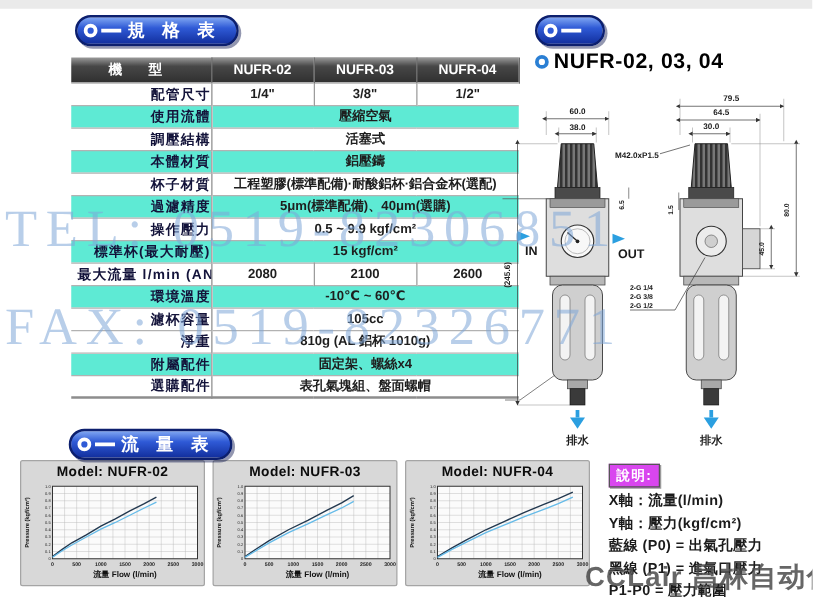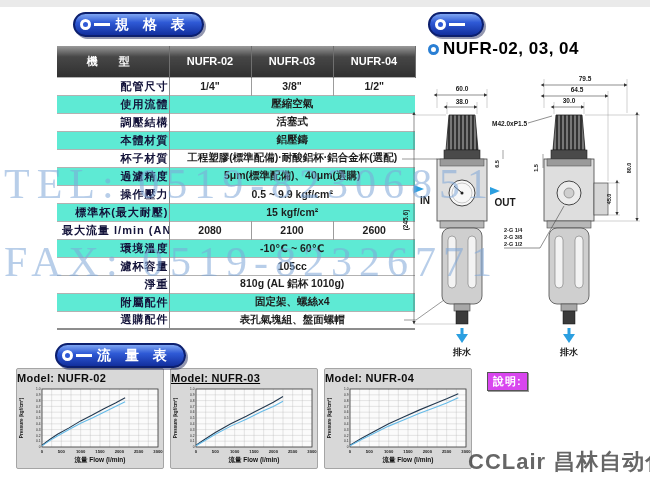--- a/index.html
+++ b/index.html
@@ -7,29 +7,29 @@
   body{position:relative;background:#fff;font-family:"Liberation Sans","DejaVu Sans",sans-serif;overflow:hidden}
   .top-strip{position:absolute;top:0;left:0;width:650px;height:7px;background:#eaeaea}
 
   
   .badge{position:absolute;height:25px;border-radius:13px;display:inline-flex;align-items:center;
     padding:0 12px 0 5px;background:linear-gradient(180deg,#7fa6f2 0%,#2f5ad6 40%,#122f9e 100%);
     border:2px solid #0c1f6e;box-shadow:2px 2px 0 rgba(15,25,80,.45);color:#fff;font-weight:bold;
     font-size:14px;letter-spacing:5px;white-space:nowrap;z-index:2}
   .badge .ring{width:11px;height:11px;border:3px solid #fff;border-radius:50%;background:#2f5ad6;flex:0 0 auto}
   .badge .dash{width:16px;height:3px;background:#fff;margin:0 5px 0 3px;flex:0 0 auto}
-  #badge-spec{left:73px;top:12px}
+  #badge-spec{left:60px;top:12px}
   #badge-dim{left:428px;top:12px}
   #badge-flow{left:55px;top:343px}
 
   
   #spec-table{position:absolute;left:57px;top:46px;width:358px;border-collapse:collapse;
     table-layout:fixed;z-index:1;border-bottom:2px solid #8d8d8d}
   #spec-table th{background:linear-gradient(180deg,#9a9a9a 0%,#474747 35%,#303030 100%);
-    color:#fff;font-size:11px;font-weight:bold;height:31px;border-right:1px solid #6f6f6f}
+    color:#fff;font-size:11px;font-weight:bold;height:20px;border-right:1px solid #6f6f6f}
   #spec-table th.lblh{letter-spacing:9px}
   #spec-table td{height:18px;font-size:10.5px;font-weight:bold;color:#1e1e1e;text-align:center;
     border-top:1px solid #b2b2b2;white-space:nowrap;overflow:hidden}
   #spec-table tr.alt{background:#5eead4}
   #spec-table td.lbl{text-align:right;padding-left:5px;color:#13133a;font-size:11px;
     letter-spacing:1px;border-right:1px solid #8d8d8d}
   #spec-table td.cell{border-right:1px solid #9c9c9c}
   #spec-table td.cell:last-child{border-right:none}
 
   
@@ -37,21 +37,21 @@
   #dim-title .ring2{width:11px;height:11px;border:3px solid #2a7fd4;border-radius:50%;background:#fff;margin-right:4px}
   #dim-title .txt{font-size:17px;font-weight:bold;color:#000000;letter-spacing:.5px}
   #dim-svg{position:absolute;left:400px;top:58px;width:250px;height:300px;z-index:1}
   #dim-svg text{font-family:"Liberation Sans","DejaVu Sans",sans-serif;fill:#1a1a1a}
   .dimtxt{font-size:6.5px;font-weight:bold}
   .bluetxt{fill:#1a8fd8;font-weight:bold}
 
   
   .chart-panel{position:absolute;top:368px;width:148px;height:101px;background:#d8d8d8;
     border:1px solid #a5a5a5;border-radius:2px;z-index:1}
-  .chart-title{font-size:11px;font-weight:bold;color:#0c0c0c;padding-top:3px;letter-spacing:.3px}
+  .chart-title{font-size:11px;font-weight:bold;color:#0c0c0c;text-align:center;padding-top:3px;letter-spacing:.3px}
   .chart-panel svg{display:block;width:148px;height:82px}
   .chart-panel svg text{font-family:"Liberation Sans","DejaVu Sans",sans-serif}
 
   
   #desc-box{position:absolute;left:487px;top:371px;width:162px;z-index:1}
   #desc-box .desc-title{display:inline-block;background:#d946ef;color:#fff;font-size:11px;
     font-weight:bold;padding:1px 5px;border:1px solid #555;box-shadow:1px 1px 0 #9a9a9a;letter-spacing:1px}
   #desc-box .desc-line{font-size:11.5px;font-weight:bold;color:#1b1b1b;margin-top:3px;
     letter-spacing:.3px;white-space:nowrap}
 
@@ -332,21 +332,21 @@
         <text x="23.5" y="29.400000000000002" font-size="3.2" text-anchor="end" fill="#222">0.6</text>
         <text x="23.5" y="23.600000000000005" font-size="3.2" text-anchor="end" fill="#222">0.7</text>
         <text x="23.5" y="17.799999999999994" font-size="3.2" text-anchor="end" fill="#222">0.8</text>
         <text x="23.5" y="11.999999999999996" font-size="3.2" text-anchor="end" fill="#222">0.9</text>
         <text x="23.5" y="6.2" font-size="3.2" text-anchor="end" fill="#222">1.0</text>
         <text x="23.5" y="64.2" font-size="3.2" text-anchor="end" fill="#222">0</text>
         <text x="6" y="34" font-size="4.6" text-anchor="middle" fill="#111" font-weight="bold" transform="rotate(-90 6 34)">Pressure (kgf/cm²)</text>
         <text x="83" y="77.5" font-size="6.5" text-anchor="middle" fill="#111" font-weight="bold">流量 Flow (l/min)</text>
       </svg>
     </div>
-    <div class="chart-panel" style="left: 170px; text-decoration: underline;">
+    <div class="chart-panel" style="left: 170px;">
       <div class="chart-title">Model: NUFR-03</div>
       <svg viewBox="0 0 148 82">
         <rect x="25" y="5" width="116" height="58" fill="#fbfbfb"></rect>
         <line x1="34.666666666666664" y1="5" x2="34.666666666666664" y2="63" stroke="#b7b7b7" stroke-width="0.35"></line>
         <line x1="44.33333333333333" y1="5" x2="44.33333333333333" y2="63" stroke="#b7b7b7" stroke-width="0.35"></line>
         <line x1="54" y1="5" x2="54" y2="63" stroke="#b7b7b7" stroke-width="0.35"></line>
         <line x1="63.666666666666664" y1="5" x2="63.666666666666664" y2="63" stroke="#b7b7b7" stroke-width="0.35"></line>
         <line x1="73.33333333333334" y1="5" x2="73.33333333333334" y2="63" stroke="#b7b7b7" stroke-width="0.35"></line>
         <line x1="83" y1="5" x2="83" y2="63" stroke="#b7b7b7" stroke-width="0.35"></line>
         <line x1="92.66666666666667" y1="5" x2="92.66666666666667" y2="63" stroke="#b7b7b7" stroke-width="0.35"></line>
@@ -434,13 +434,20 @@
         <text x="23.5" y="6.2" font-size="3.2" text-anchor="end" fill="#222">1.0</text>
         <text x="23.5" y="64.2" font-size="3.2" text-anchor="end" fill="#222">0</text>
         <text x="6" y="34" font-size="4.6" text-anchor="middle" fill="#111" font-weight="bold" transform="rotate(-90 6 34)">Pressure (kgf/cm²)</text>
         <text x="83" y="77.5" font-size="6.5" text-anchor="middle" fill="#111" font-weight="bold">流量 Flow (l/min)</text>
       </svg>
     </div>
   </div>
 
 <div id="desc-box">
   <span class="desc-title">說明:</span>
+  <div id="desc-lines">
+      <div class="desc-line">X軸：流量(l/min)</div>
+      <div class="desc-line">Y軸：壓力(kgf/cm²)</div>
+      <div class="desc-line">藍線 (P0) = 出氣孔壓力</div>
+      <div class="desc-line">黑線 (P1) = 進氣口壓力</div>
+      <div class="desc-line">P1-P0 = 壓力範圍</div>
+    </div>
 </div>
 
 </body></html>

